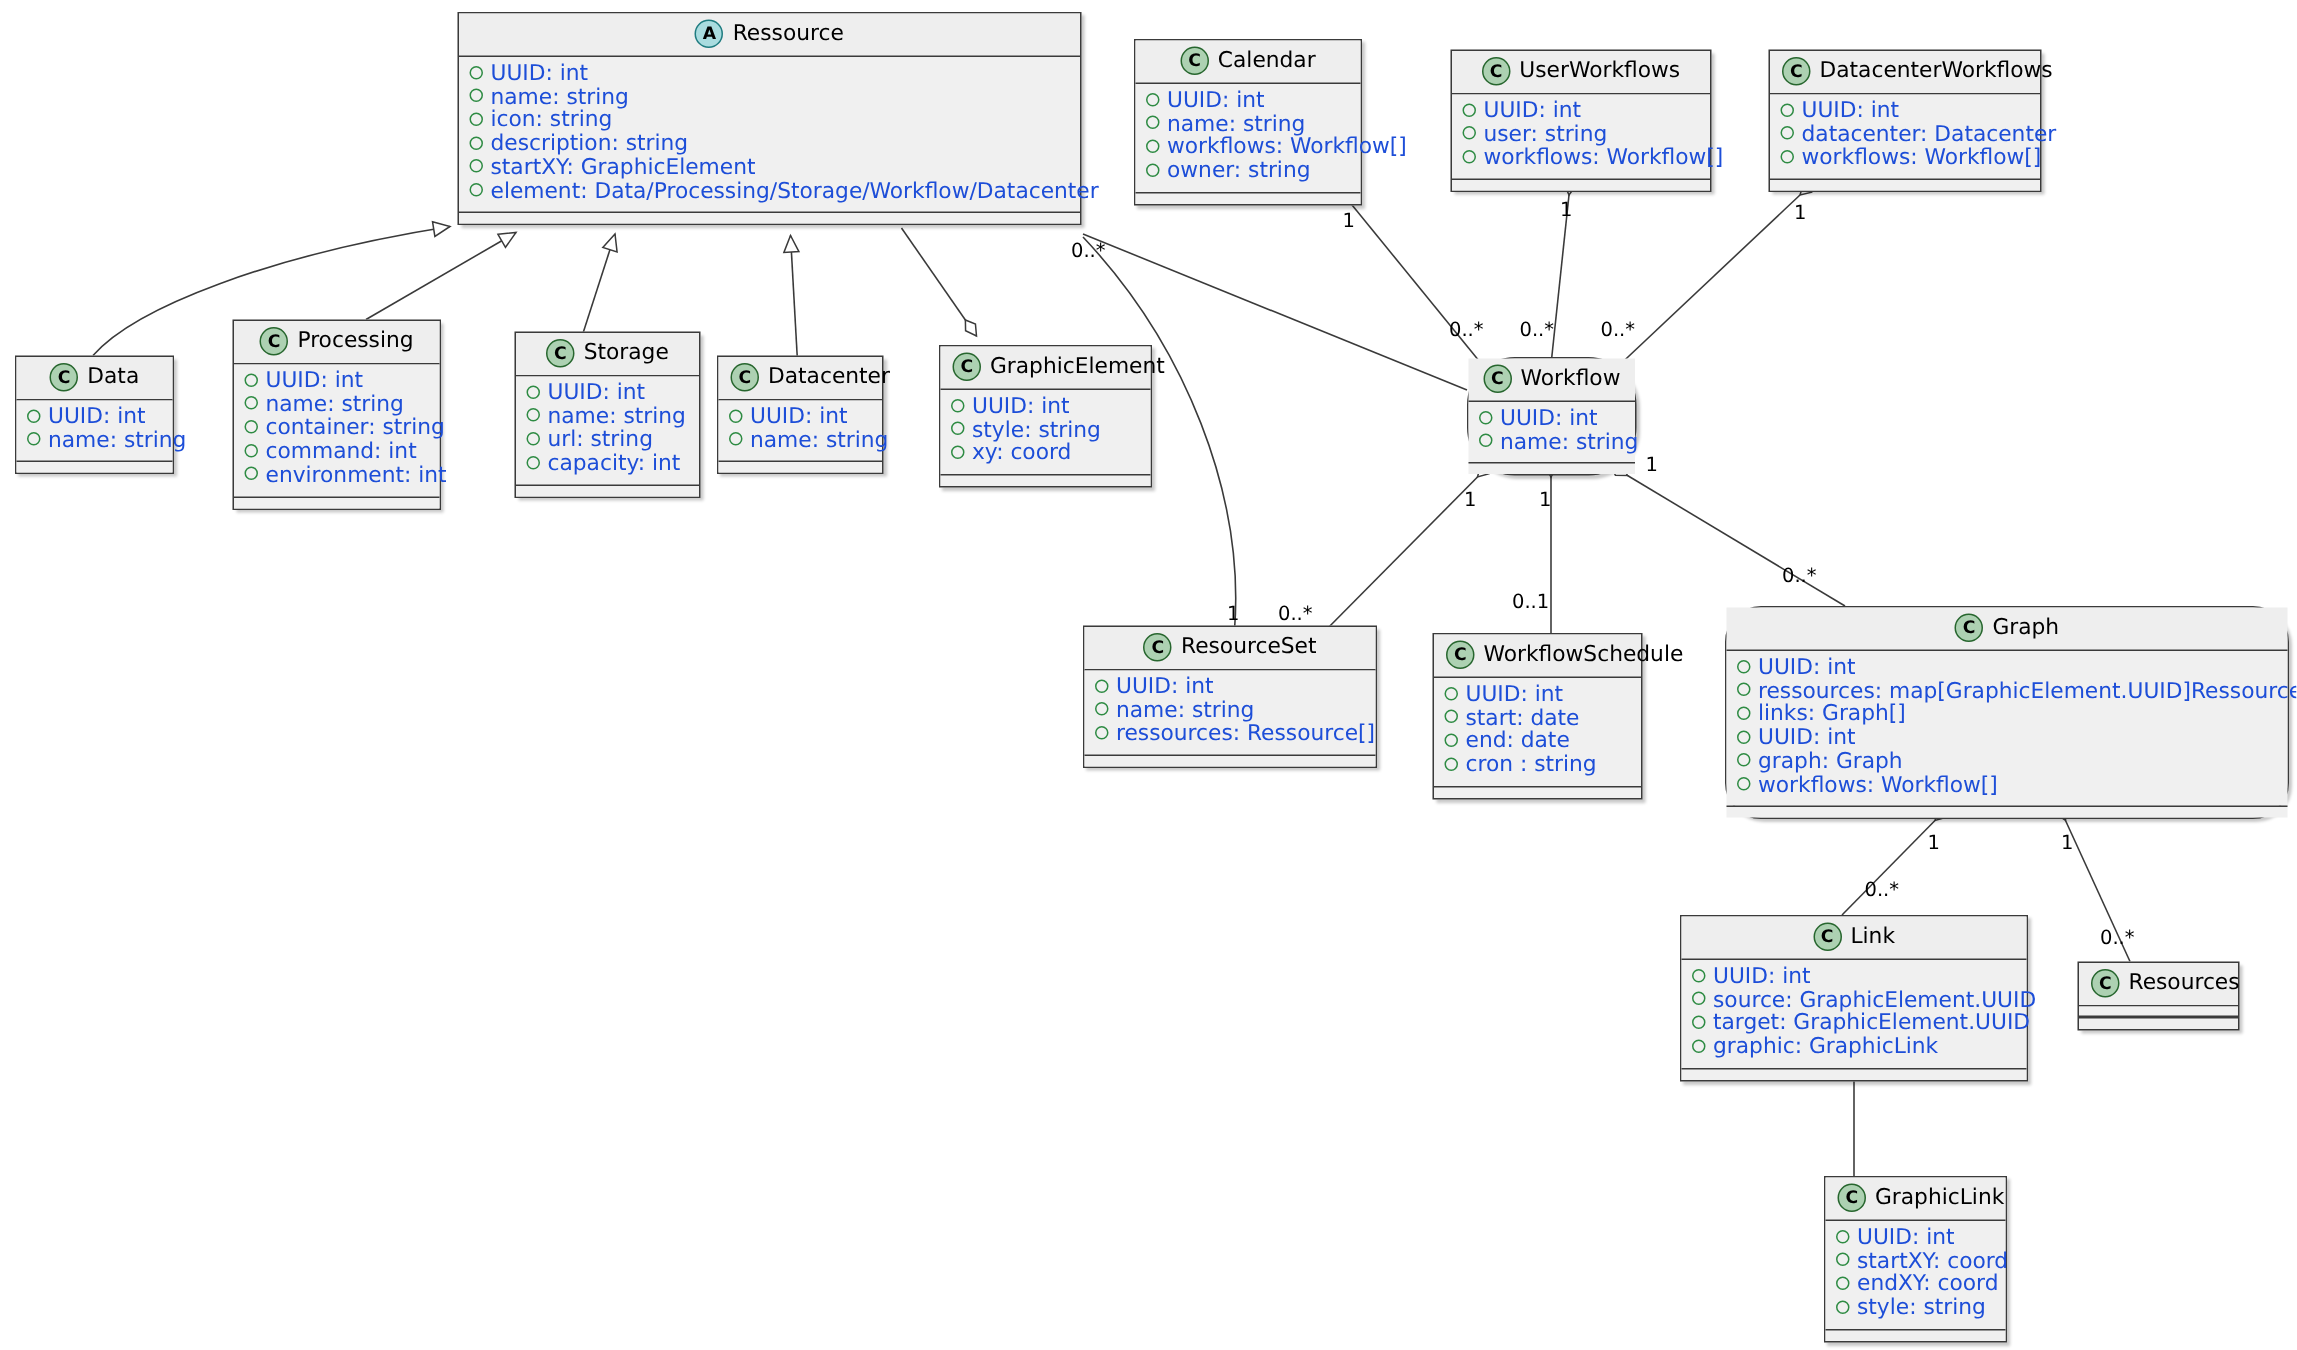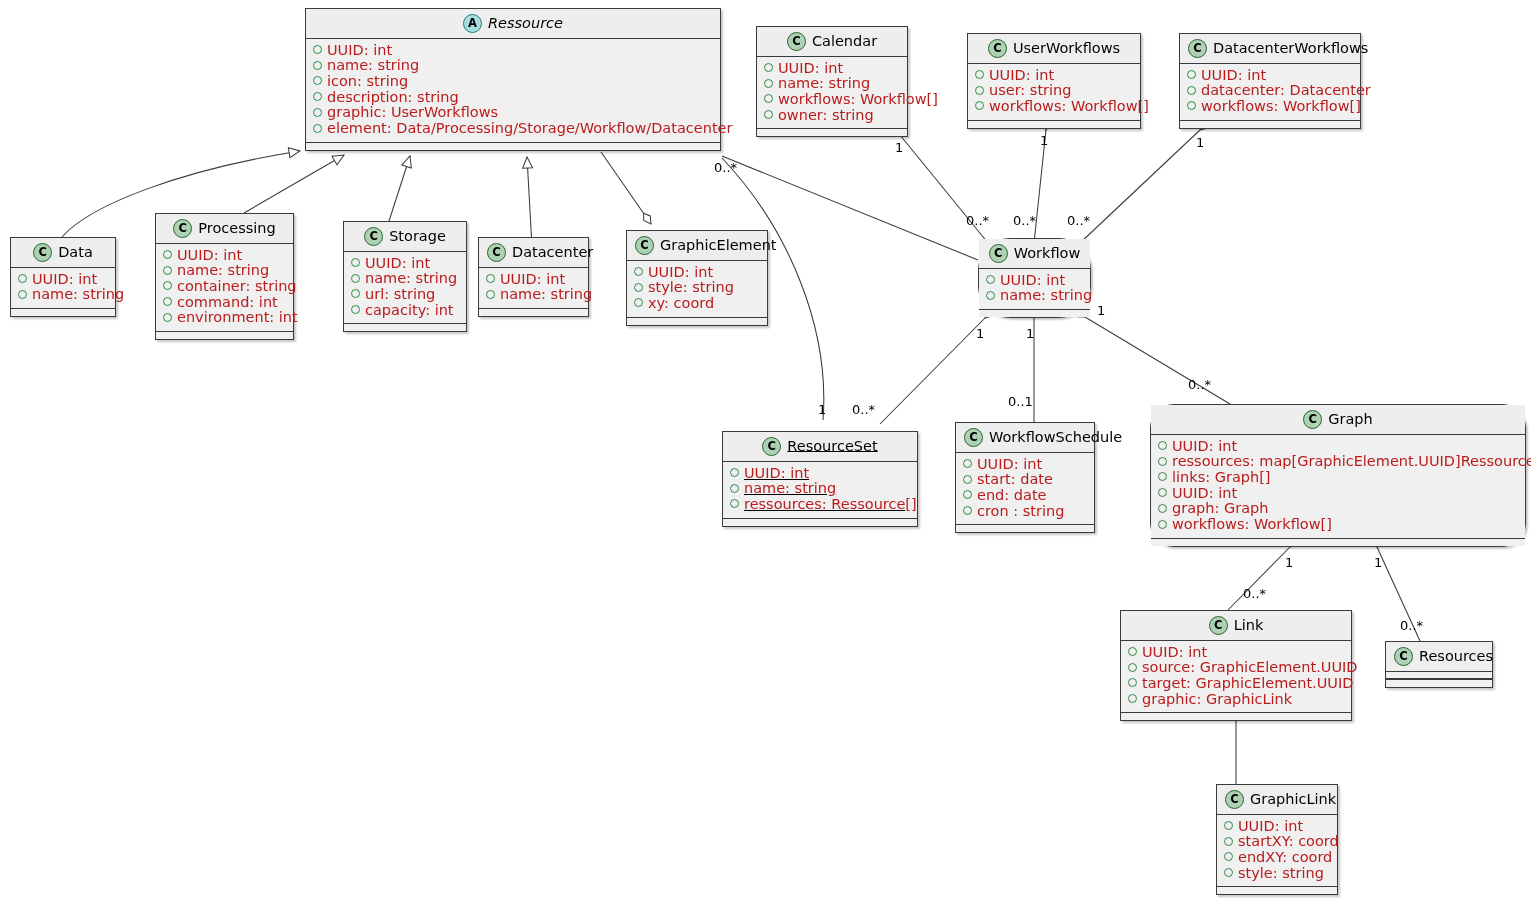--- a/index.html
+++ b/index.html
@@ -37,21 +37,20 @@
     padding: 4px 8px 5px 8px;
     white-space: nowrap;
     font-size: 14.5px;
     color: #000000;
     line-height: 18px;
   }
   .uml-header .cname {
     vertical-align: middle;
   }
   .uml-class.abstract .uml-header .cname {
-    font-style: italic;
   }
   .type-icon {
     display: inline-block;
     width: 17px;
     height: 17px;
     border-radius: 50%;
     vertical-align: middle;
     margin-right: 6px;
     text-align: center;
     font-size: 11.5px;
@@ -77,21 +76,21 @@
   }
   .uml-attrs.empty {
     padding: 0;
     height: 7px;
     border-bottom: 1px solid #3a3a3a;
   }
   .attr {
     white-space: nowrap;
     font-size: 14.5px;
     line-height: 15.7px;
-    color: #b91c1c;
+    color: #1d4ed8;
     padding: 0;
   }
   .vis-pub {
     display: inline-block;
     width: 7px;
     height: 7px;
     border: 1px solid #2e8b43;
     border-radius: 50%;
     background: transparent;
     margin-right: 5px;
@@ -165,21 +164,21 @@
 
   <div class="uml-class abstract" style="left:305px; top:8px; width:416px;">
     <div class="uml-header">
       <span class="type-icon icon-abstract">A</span><span class="cname">Ressource</span>
     </div>
     <div class="uml-attrs">
       <div class="attr"><span class="vis-pub"></span><span>UUID: int</span></div>
       <div class="attr"><span class="vis-pub"></span><span>name: string</span></div>
       <div class="attr"><span class="vis-pub"></span><span>icon: string</span></div>
       <div class="attr"><span class="vis-pub"></span><span>description: string</span></div>
-      <div class="attr"><span class="vis-pub"></span><span>graphic: UserWorkflows</span></div>
+      <div class="attr"><span class="vis-pub"></span><span>startXY: GraphicElement</span></div>
       <div class="attr"><span class="vis-pub"></span><span>element: Data/Processing/Storage/Workflow/Datacenter</span></div>
     </div>
     <div class="uml-footer"></div>
   </div>
 
   <div class="uml-class" style="left:10px; top:237px; width:106px;">
     <div class="uml-header">
       <span class="type-icon icon-class">C</span><span class="cname">Data</span>
     </div>
     <div class="uml-attrs">
@@ -280,21 +279,21 @@
     <div class="uml-header">
       <span class="type-icon icon-class">C</span><span class="cname">Workflow</span>
     </div>
     <div class="uml-attrs">
       <div class="attr"><span class="vis-pub"></span><span>UUID: int</span></div>
       <div class="attr"><span class="vis-pub"></span><span>name: string</span></div>
     </div>
     <div class="uml-footer"></div>
   </div>
 
-  <div class="uml-class" style="left:722px; top:431px; width:196px;text-decoration:underline;">
+  <div class="uml-class" style="left:722px; top:417px; width:196px;">
     <div class="uml-header">
       <span class="type-icon icon-class">C</span><span class="cname">ResourceSet</span>
     </div>
     <div class="uml-attrs">
       <div class="attr"><span class="vis-pub"></span><span>UUID: int</span></div>
       <div class="attr"><span class="vis-pub"></span><span>name: string</span></div>
       <div class="attr"><span class="vis-pub"></span><span>ressources: Ressource[]</span></div>
     </div>
     <div class="uml-footer"></div>
   </div>

